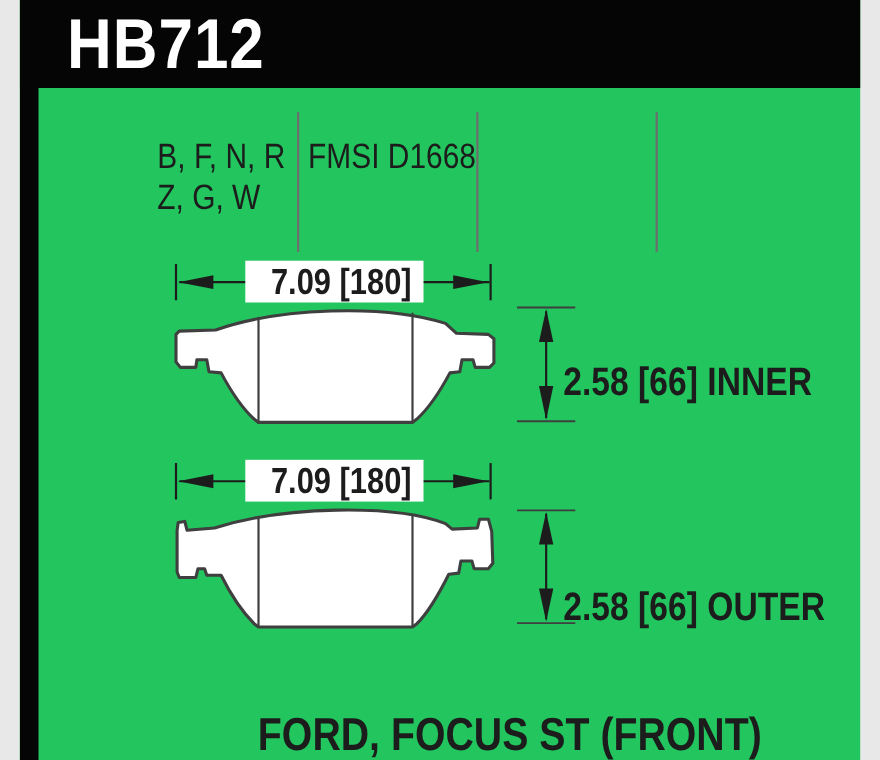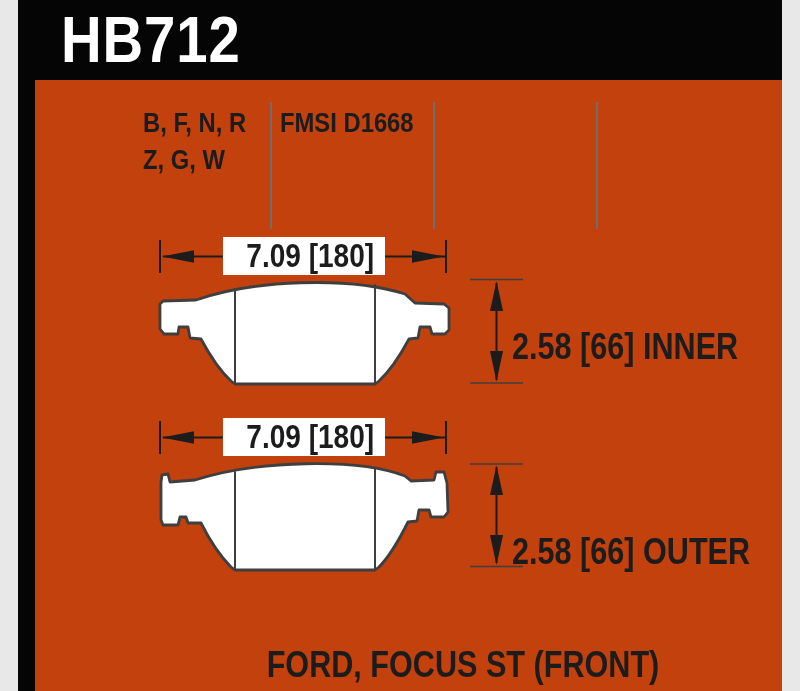--- a/index.html
+++ b/index.html
@@ -1,55 +1,55 @@
 <!DOCTYPE html>
 <html><head>
 <meta charset="utf-8">
 <style>
   html,body{margin:0;padding:0;background:#e8e8e8;}
   .sheet{
-    position:relative;width:764px;height:691px;background:#c2410c;
+    position:relative;width:764px;height:691px;background:#22c55e;
     font-family:"Liberation Sans",sans-serif;overflow:hidden;margin:0 auto;
   }
   
   .topbar{position:absolute;left:0;top:0;width:800px;height:80px;background:#050505;}
   .leftborder{position:absolute;left:0;top:0;width:17px;height:691px;background:#050505;}
 
   .partnum{
     position:absolute;left:43px;top:8px;color:#ffffff;
     font-size:64px;font-weight:bold;line-height:64px;white-space:nowrap;
     transform:scaleX(0.88);transform-origin:left center;letter-spacing:1px;
   }
 
   .cond{transform:scaleX(0.85);transform-origin:left center;display:inline-block;white-space:nowrap;}
   .cond-c{transform:scaleX(0.85);transform-origin:center center;display:inline-block;white-space:nowrap;}
 
   .infotext{
-    position:absolute;color:#1c1c1c;font-weight:bold;font-size:28px;line-height:37px;white-space:nowrap;
+    position:absolute;color:#1c1c1c;font-weight:normal;font-size:32px;line-height:37px;white-space:nowrap;margin-top:20px;
   }
   .divider{position:absolute;top:102px;width:2px;height:127px;background:#6e6e6e;}
   .div1{left:252px;} .div2{left:415px;} .div3{left:578px;}
 
   .diagram-svg{position:absolute;left:0;top:0;}
 
   .dimlabel{
     position:absolute;color:#1c1c1c;font-weight:bold;white-space:nowrap;
   }
   .wlabel{
     top:237px;left:205px;width:162px;height:38px;background:#ffffff;
     display:flex;align-items:center;justify-content:flex-end;font-size:33px;
   }
   .wlabel2{top:418px;}
   .hlabel{left:494px;font-size:36px;line-height:38px;}
   .hlabel-inner{top:328px;}
   .hlabel-outer{top:499px;margin-top:34px;}
 
   .apptitle{
     position:absolute;left:145px;top:644px;width:600px;text-align:center;
-    color:#1c1c1c;font-weight:bold;font-size:36px;white-space:nowrap;
+    color:#1c1c1c;font-weight:bold;font-size:42px;white-space:nowrap;
   }
 </style>
 </head>
 <body>
 
 <div class="sheet">
 
   <div class="topbar">
     <div class="partnum">HB712</div>
   </div>

